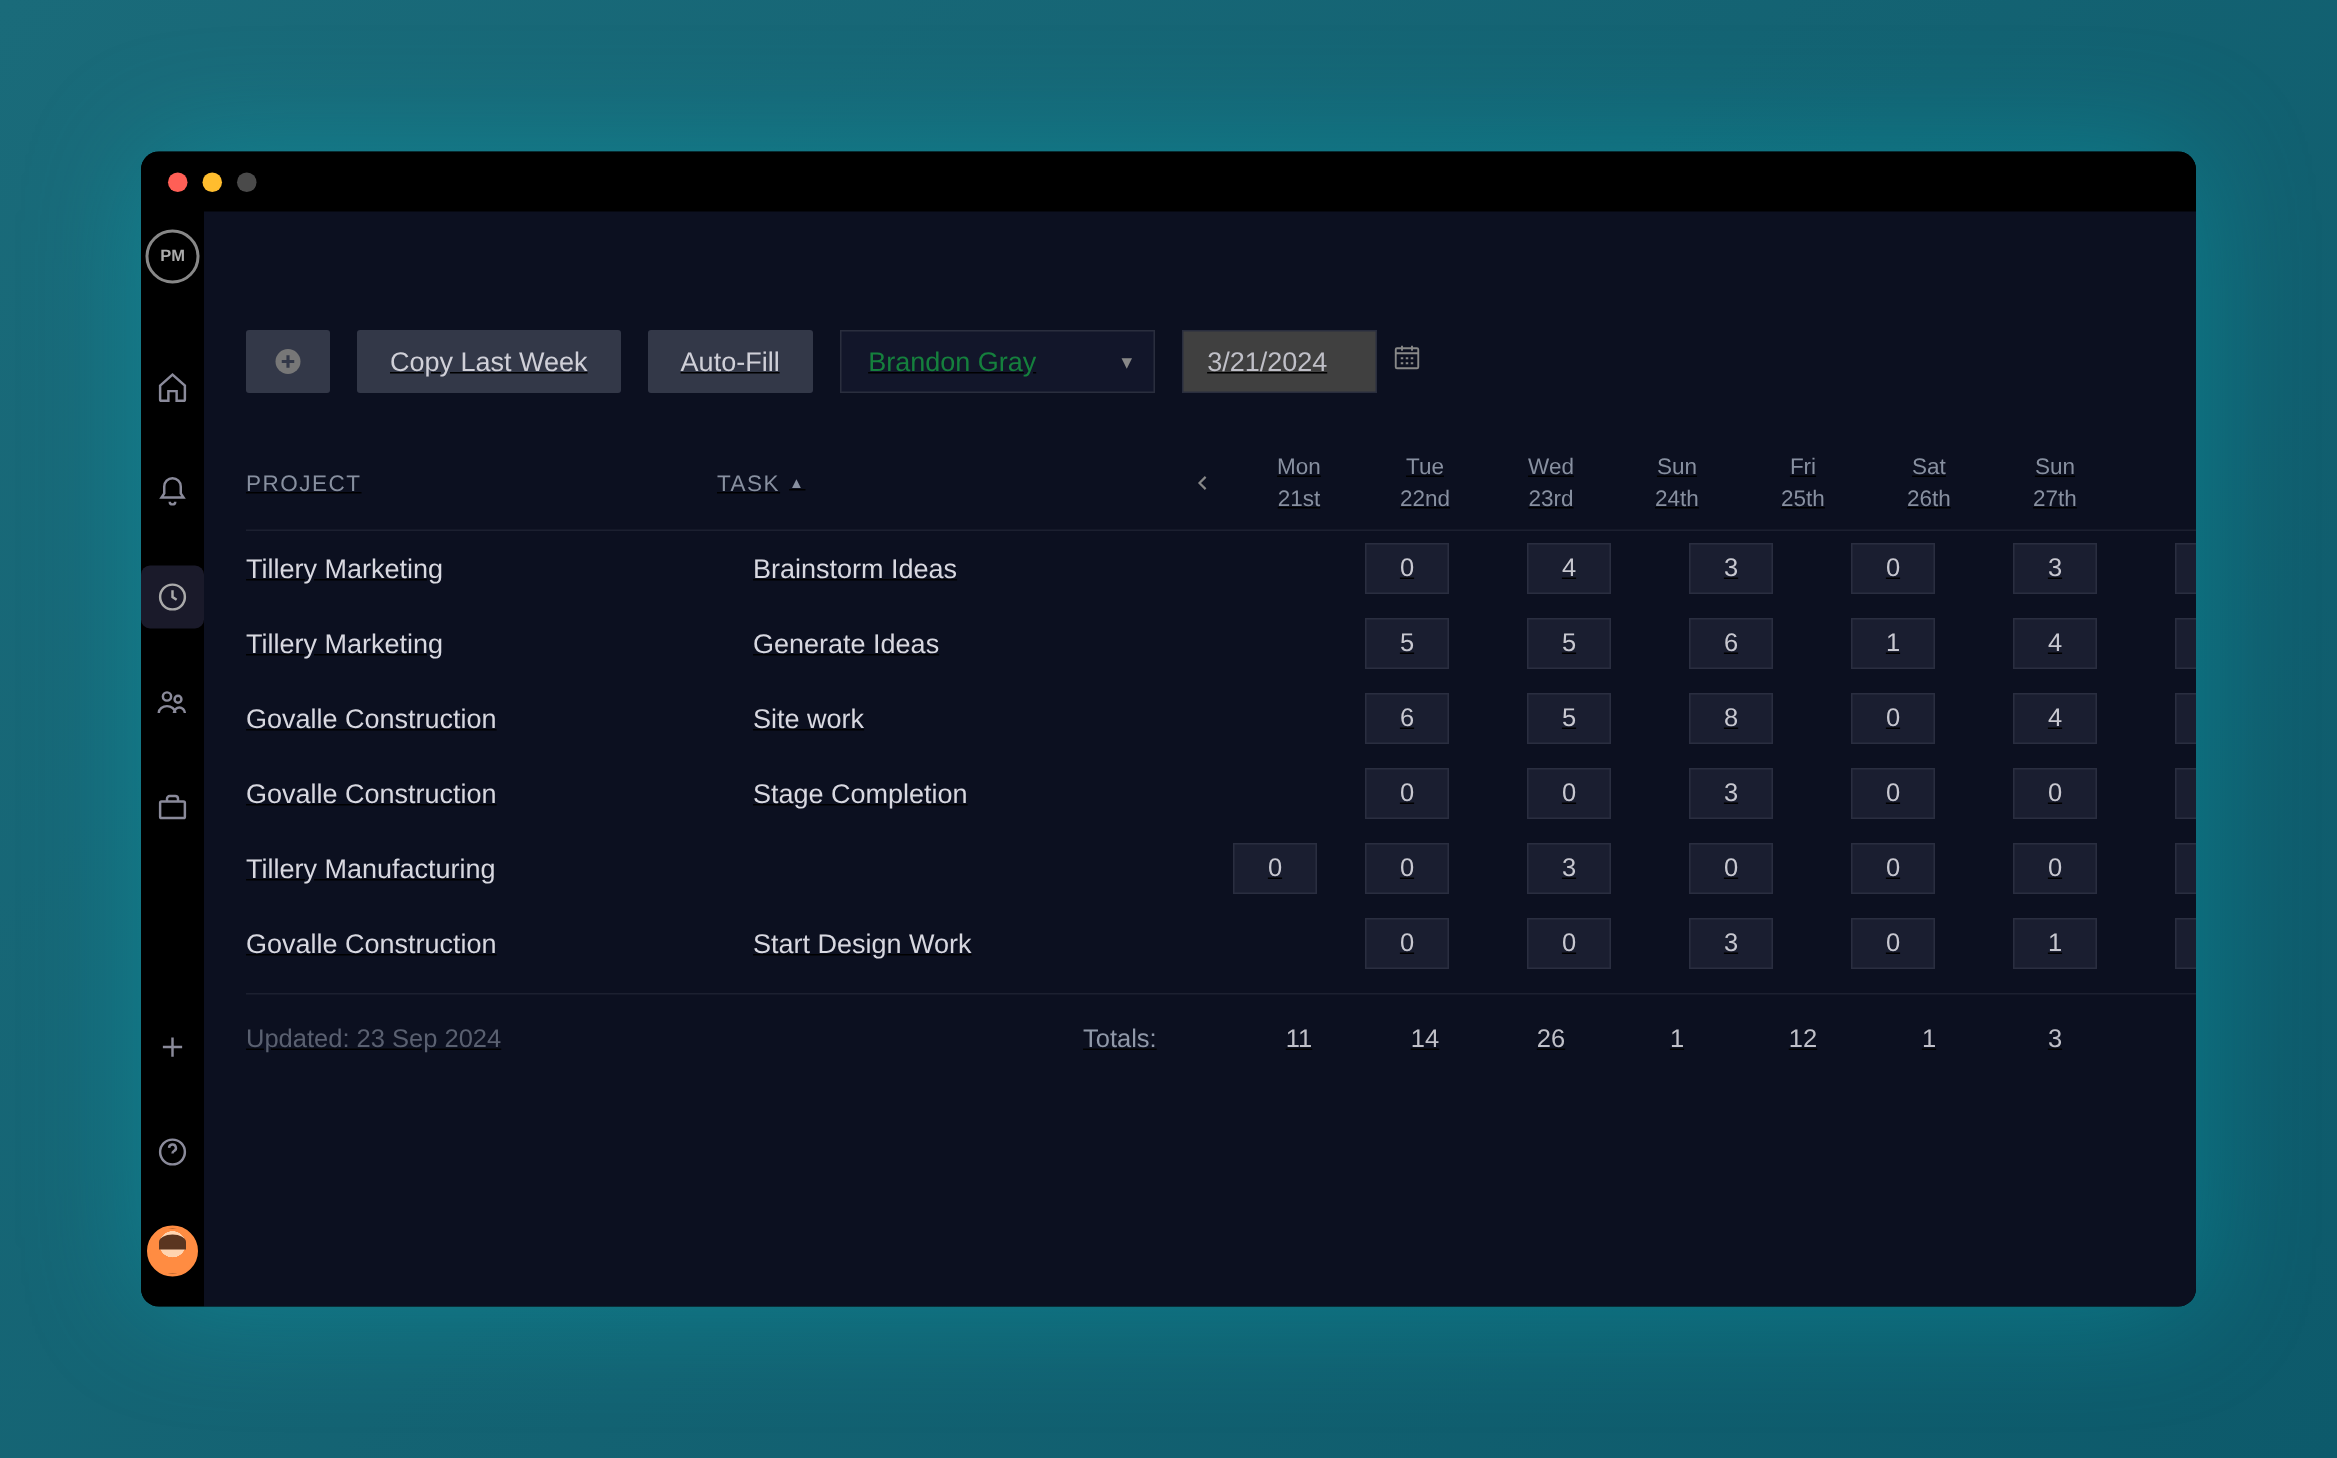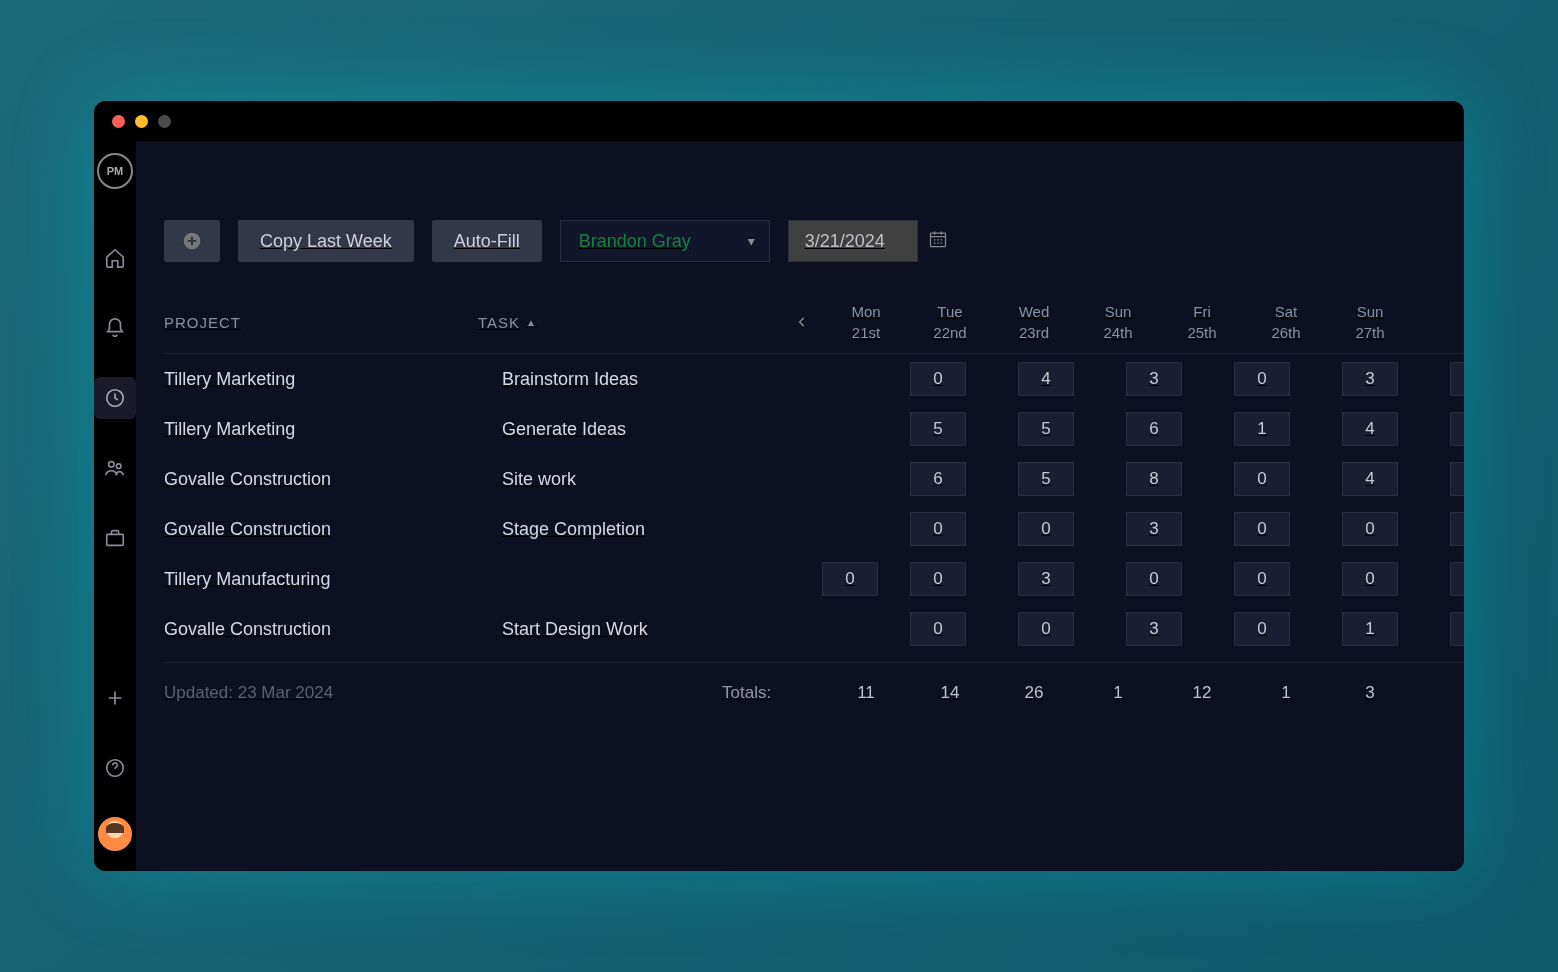--- a/index.html
+++ b/index.html
@@ -363,21 +363,21 @@
               <div class="cell-input">0</div>
               <div class="cell-input">3</div>
               <div class="cell-input">0</div>
               <div class="cell-input">1</div>
               <div class="cell-input">0</div>
               <div class="cell-input">3</div>
             </div>
           </div>
 
         <div class="table-footer">
-          <div class="updated">Updated: 23 Mar 2024</div>
+          <div class="updated">Updated: 23 Sep 2024</div>
           <div></div>
           <div class="totals-label">Totals:</div>
           <div class="total-val">11</div>
           <div class="total-val">14</div>
           <div class="total-val">26</div>
           <div class="total-val">1</div>
           <div class="total-val">12</div>
           <div class="total-val">1</div>
           <div class="total-val">3</div>
         </div>

